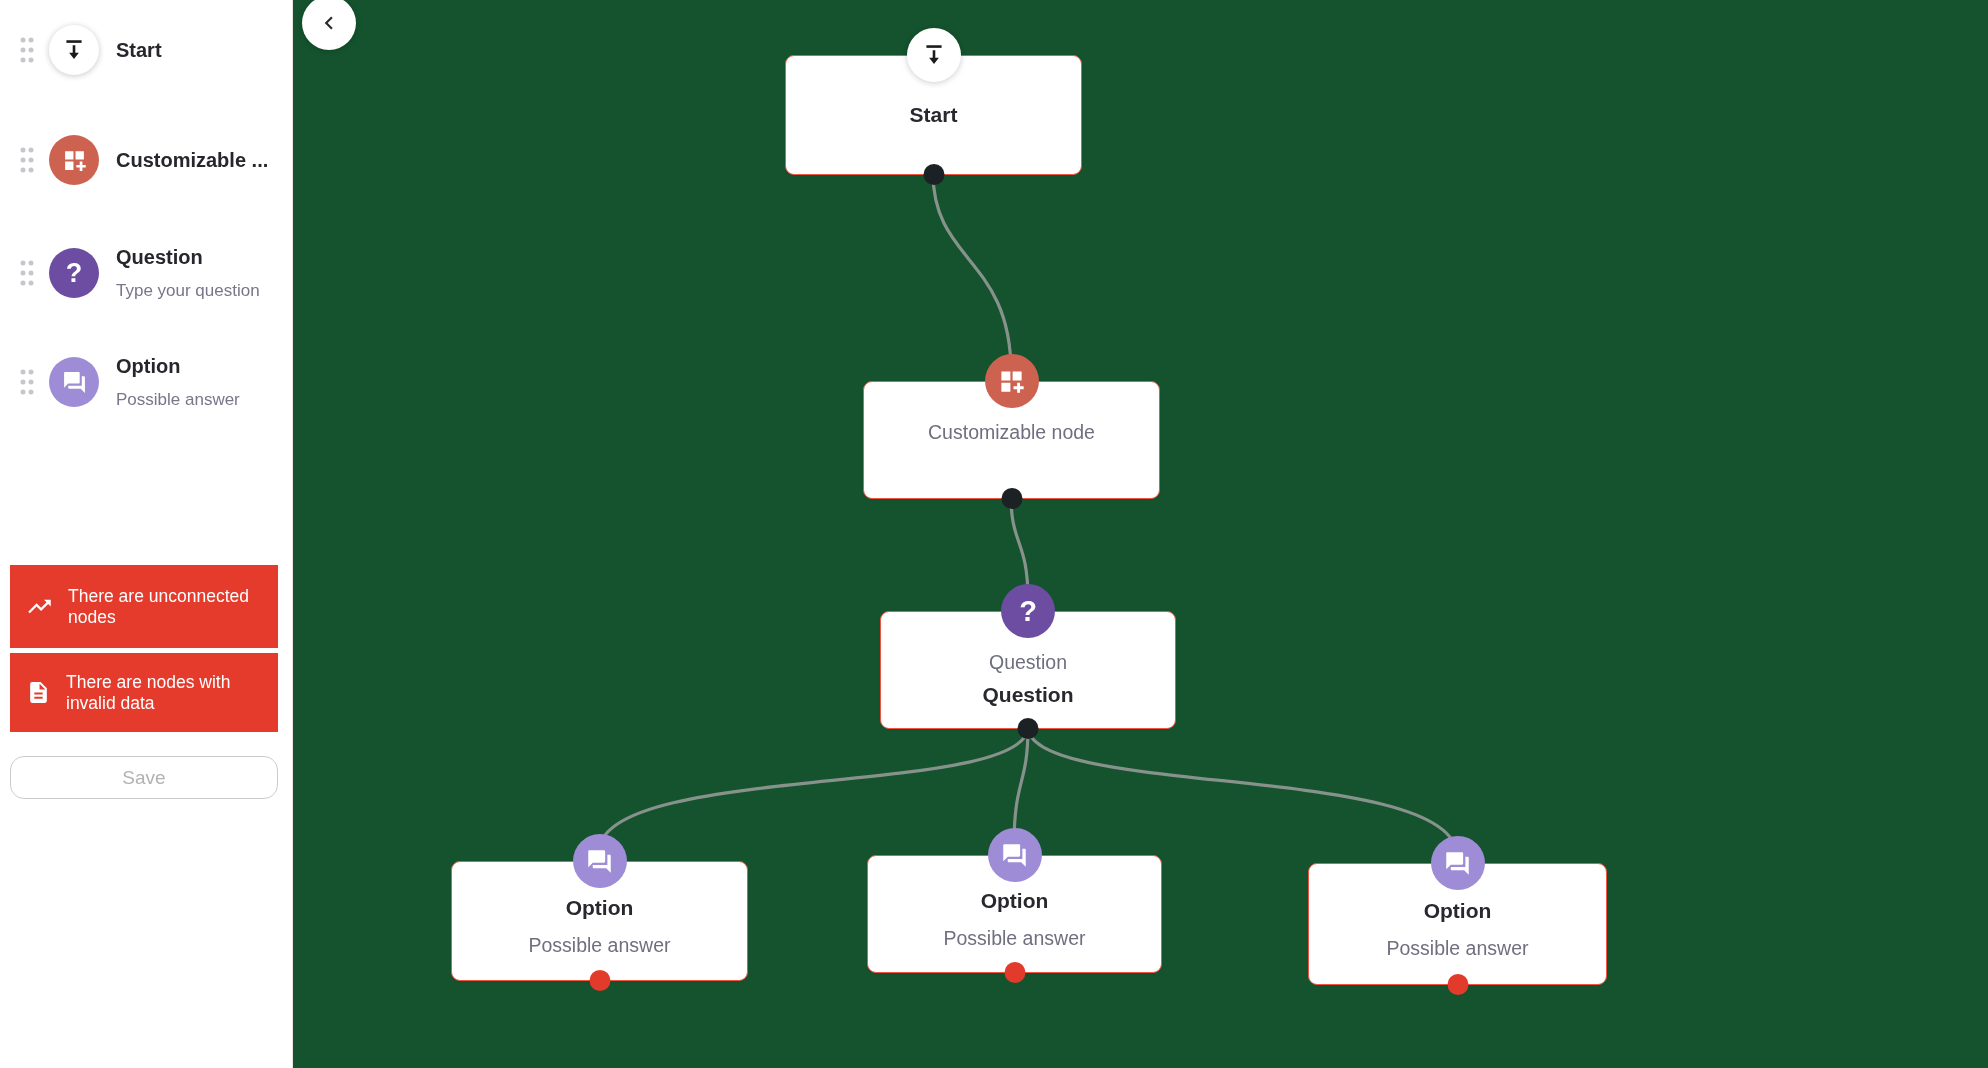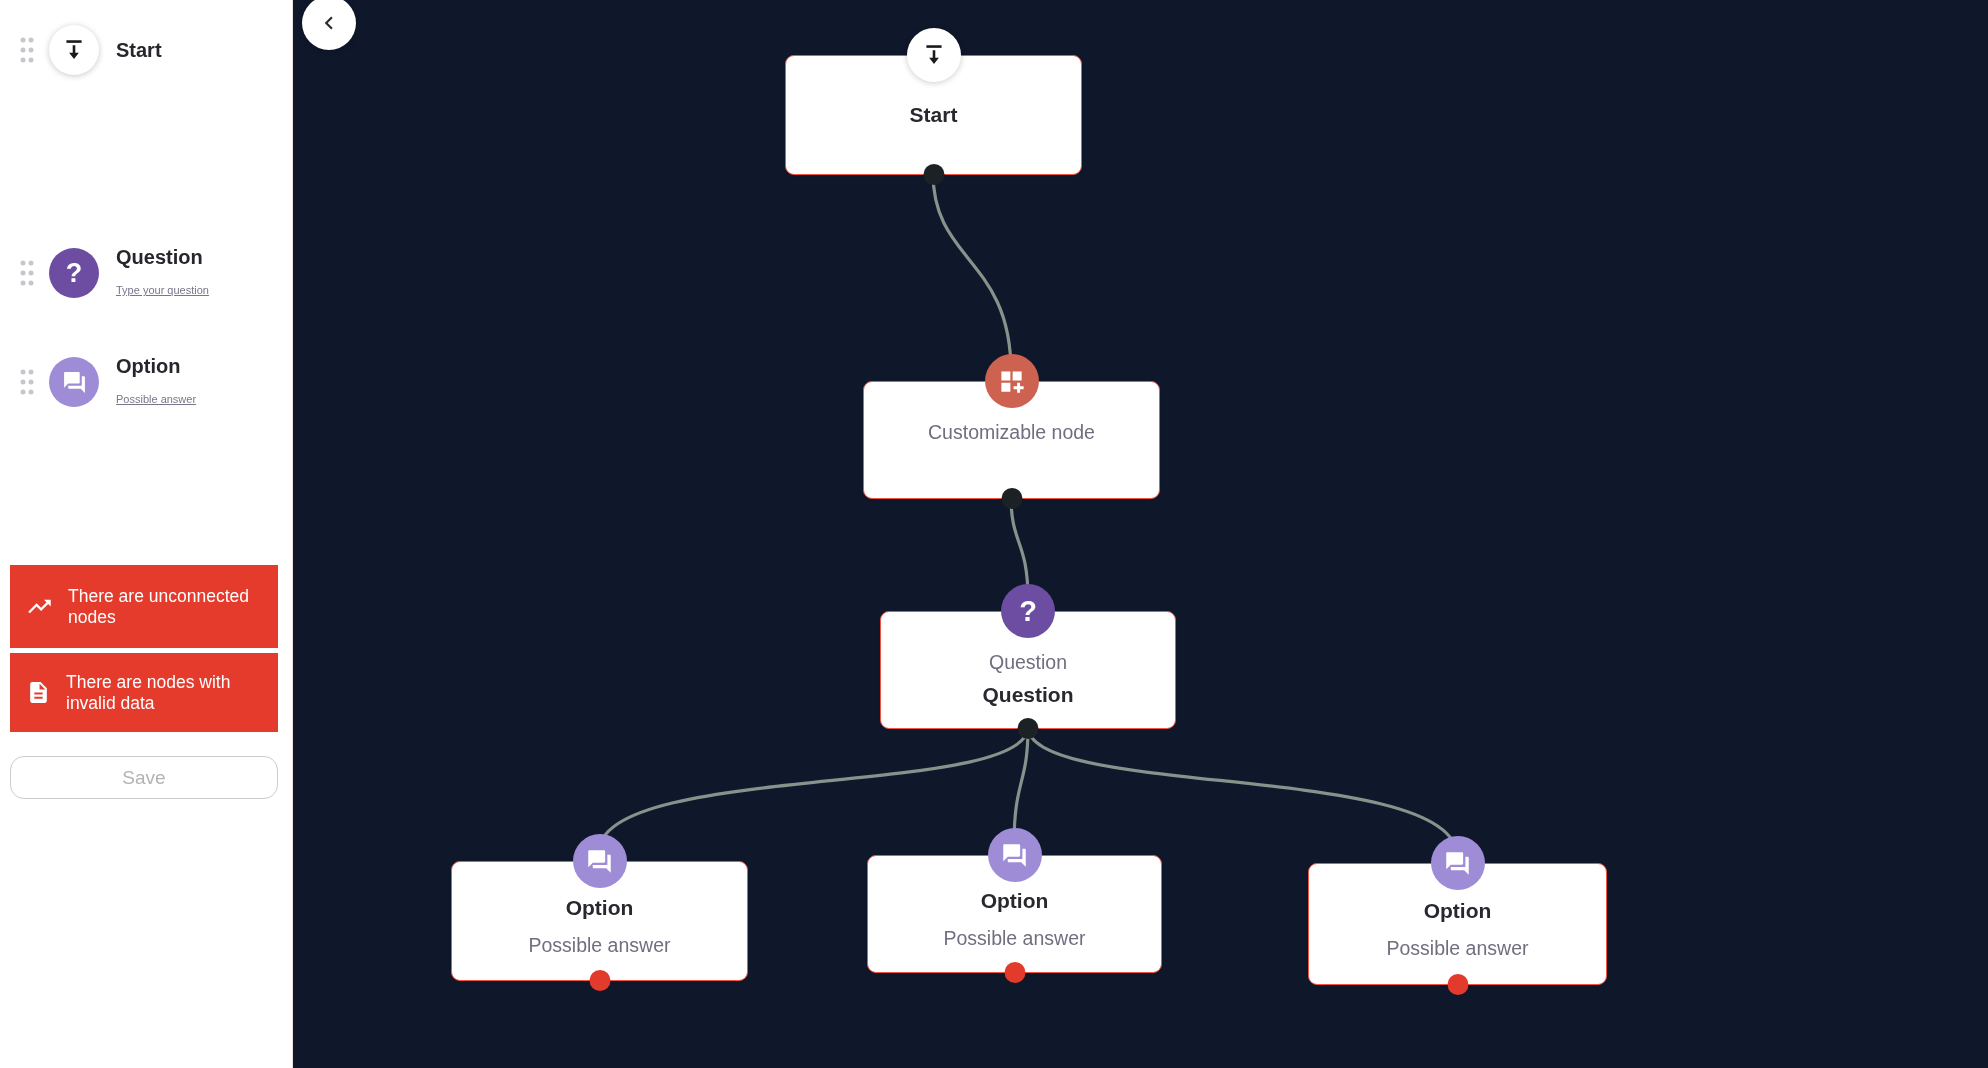--- a/index.html
+++ b/index.html
@@ -1,36 +1,36 @@
 <!DOCTYPE html>
 <html><head>
 <meta charset="utf-8">
 <style>
   * { margin:0; padding:0; box-sizing:border-box; }
   html,body { width:1988px; height:1068px; }
   body { font-family:"Liberation Sans", sans-serif; }
 
-  .app { position:relative; width:1988px; height:1068px; background:#0f172a; overflow:hidden; }
+  .app { position:relative; width:1988px; height:1068px; background:#14532d; overflow:hidden; }
 
   
   .sidebar { position:absolute; left:0; top:0; width:293px; height:1068px;
              background:#ffffff; border-right:1px solid #e7e5e3; z-index:5; }
 
   .p-item { position:absolute; left:0; width:292px; height:56px; display:flex; align-items:center; cursor:grab; }
   .p-handle { margin-left:19px; width:16px; height:30px; flex:0 0 auto; }
   .p-circle { margin-left:14px; width:50px; height:50px; border-radius:50%; flex:0 0 auto;
               display:flex; align-items:center; justify-content:center; }
   .c-white  { background:#ffffff; box-shadow:0 1px 6px rgba(0,0,0,0.22); }
   .c-orange { background:#cd6251; }
   .c-purple { background:#6c4da2; }
   .c-lilac  { background:#9f8cd6; }
   .c-black  { background:#161616; }
   .p-text { margin-left:17px; }
   .p-title { font-size:20px; font-weight:700; color:#26262c; line-height:24px; white-space:nowrap; }
-  .p-sub   { font-size:11px; color:#77778a; line-height:21px; margin-top:11px; white-space:nowrap;text-decoration:underline; }
+  .p-sub   { font-size:17px; color:#77778a; line-height:21px; margin-top:11px; white-space:nowrap; }
   .qmark { color:#fff; font-size:27px; font-weight:700; line-height:1; }
 
   .warning { position:absolute; left:10px; width:268px; background:#e43b2c; color:#fff;
              display:flex; align-items:center; padding:0 10px 0 16px; }
   .warning .w-icon { flex:0 0 auto; margin-right:15px; display:flex; }
   .warning .w-text { font-size:17.5px; line-height:21px; font-weight:400; }
 
   .save-btn { position:absolute; left:10px; top:756px; width:268px; height:43px;
               background:#fff; border:1px solid #cbcbcb; border-radius:14px;
               color:#b2b2b2; font-size:19px; font-family:"Liberation Sans",sans-serif;
@@ -84,20 +84,40 @@
         <svg width="26" height="26" viewBox="0 0 24 24">
           <path fill="#1b1b1b" d="M5 3h14v2.4H5z"></path>
             <path fill="#1b1b1b" d="M10.8 7.5h2.4v7h3.3L12 20.2 7.5 14.5h3.3z"></path>
         </svg>
       </div>
       <div class="p-text">
         <div class="p-title">Start</div>
       </div>
     </div>
 
+    <div class="p-item" style="top:132px">
+      <svg class="p-handle" viewBox="0 0 16 30">
+        <g fill="#c6c6cc">
+            <circle cx="4" cy="5" r="2.5"></circle>
+            <circle cx="12" cy="5" r="2.5"></circle>
+            <circle cx="4" cy="15" r="2.5"></circle>
+            <circle cx="12" cy="15" r="2.5"></circle>
+            <circle cx="4" cy="25" r="2.5"></circle>
+            <circle cx="12" cy="25" r="2.5"></circle>
+          </g>
+      </svg>
+      <div class="p-circle c-orange">
+        <svg width="25" height="25" viewBox="0 0 24 24">
+          <path fill="#fff" d="M3 3h8v8H3V3zm10 0h8v8h-8V3zM3 13h8v8H3v-8zm14 0h2.6v3.2h3.2v2.6h-3.2V22H17v-3.2h-3.2v-2.6H17V13z"></path>
+        </svg>
+      </div>
+      <div class="p-text">
+        <div class="p-title">Customizable ...</div>
+      </div>
+    </div>
 
     <div class="p-item" style="top:245px">
       <svg class="p-handle" viewBox="0 0 16 30">
         <g fill="#c6c6cc">
             <circle cx="4" cy="5" r="2.5"></circle>
             <circle cx="12" cy="5" r="2.5"></circle>
             <circle cx="4" cy="15" r="2.5"></circle>
             <circle cx="12" cy="15" r="2.5"></circle>
             <circle cx="4" cy="25" r="2.5"></circle>
             <circle cx="12" cy="25" r="2.5"></circle>

